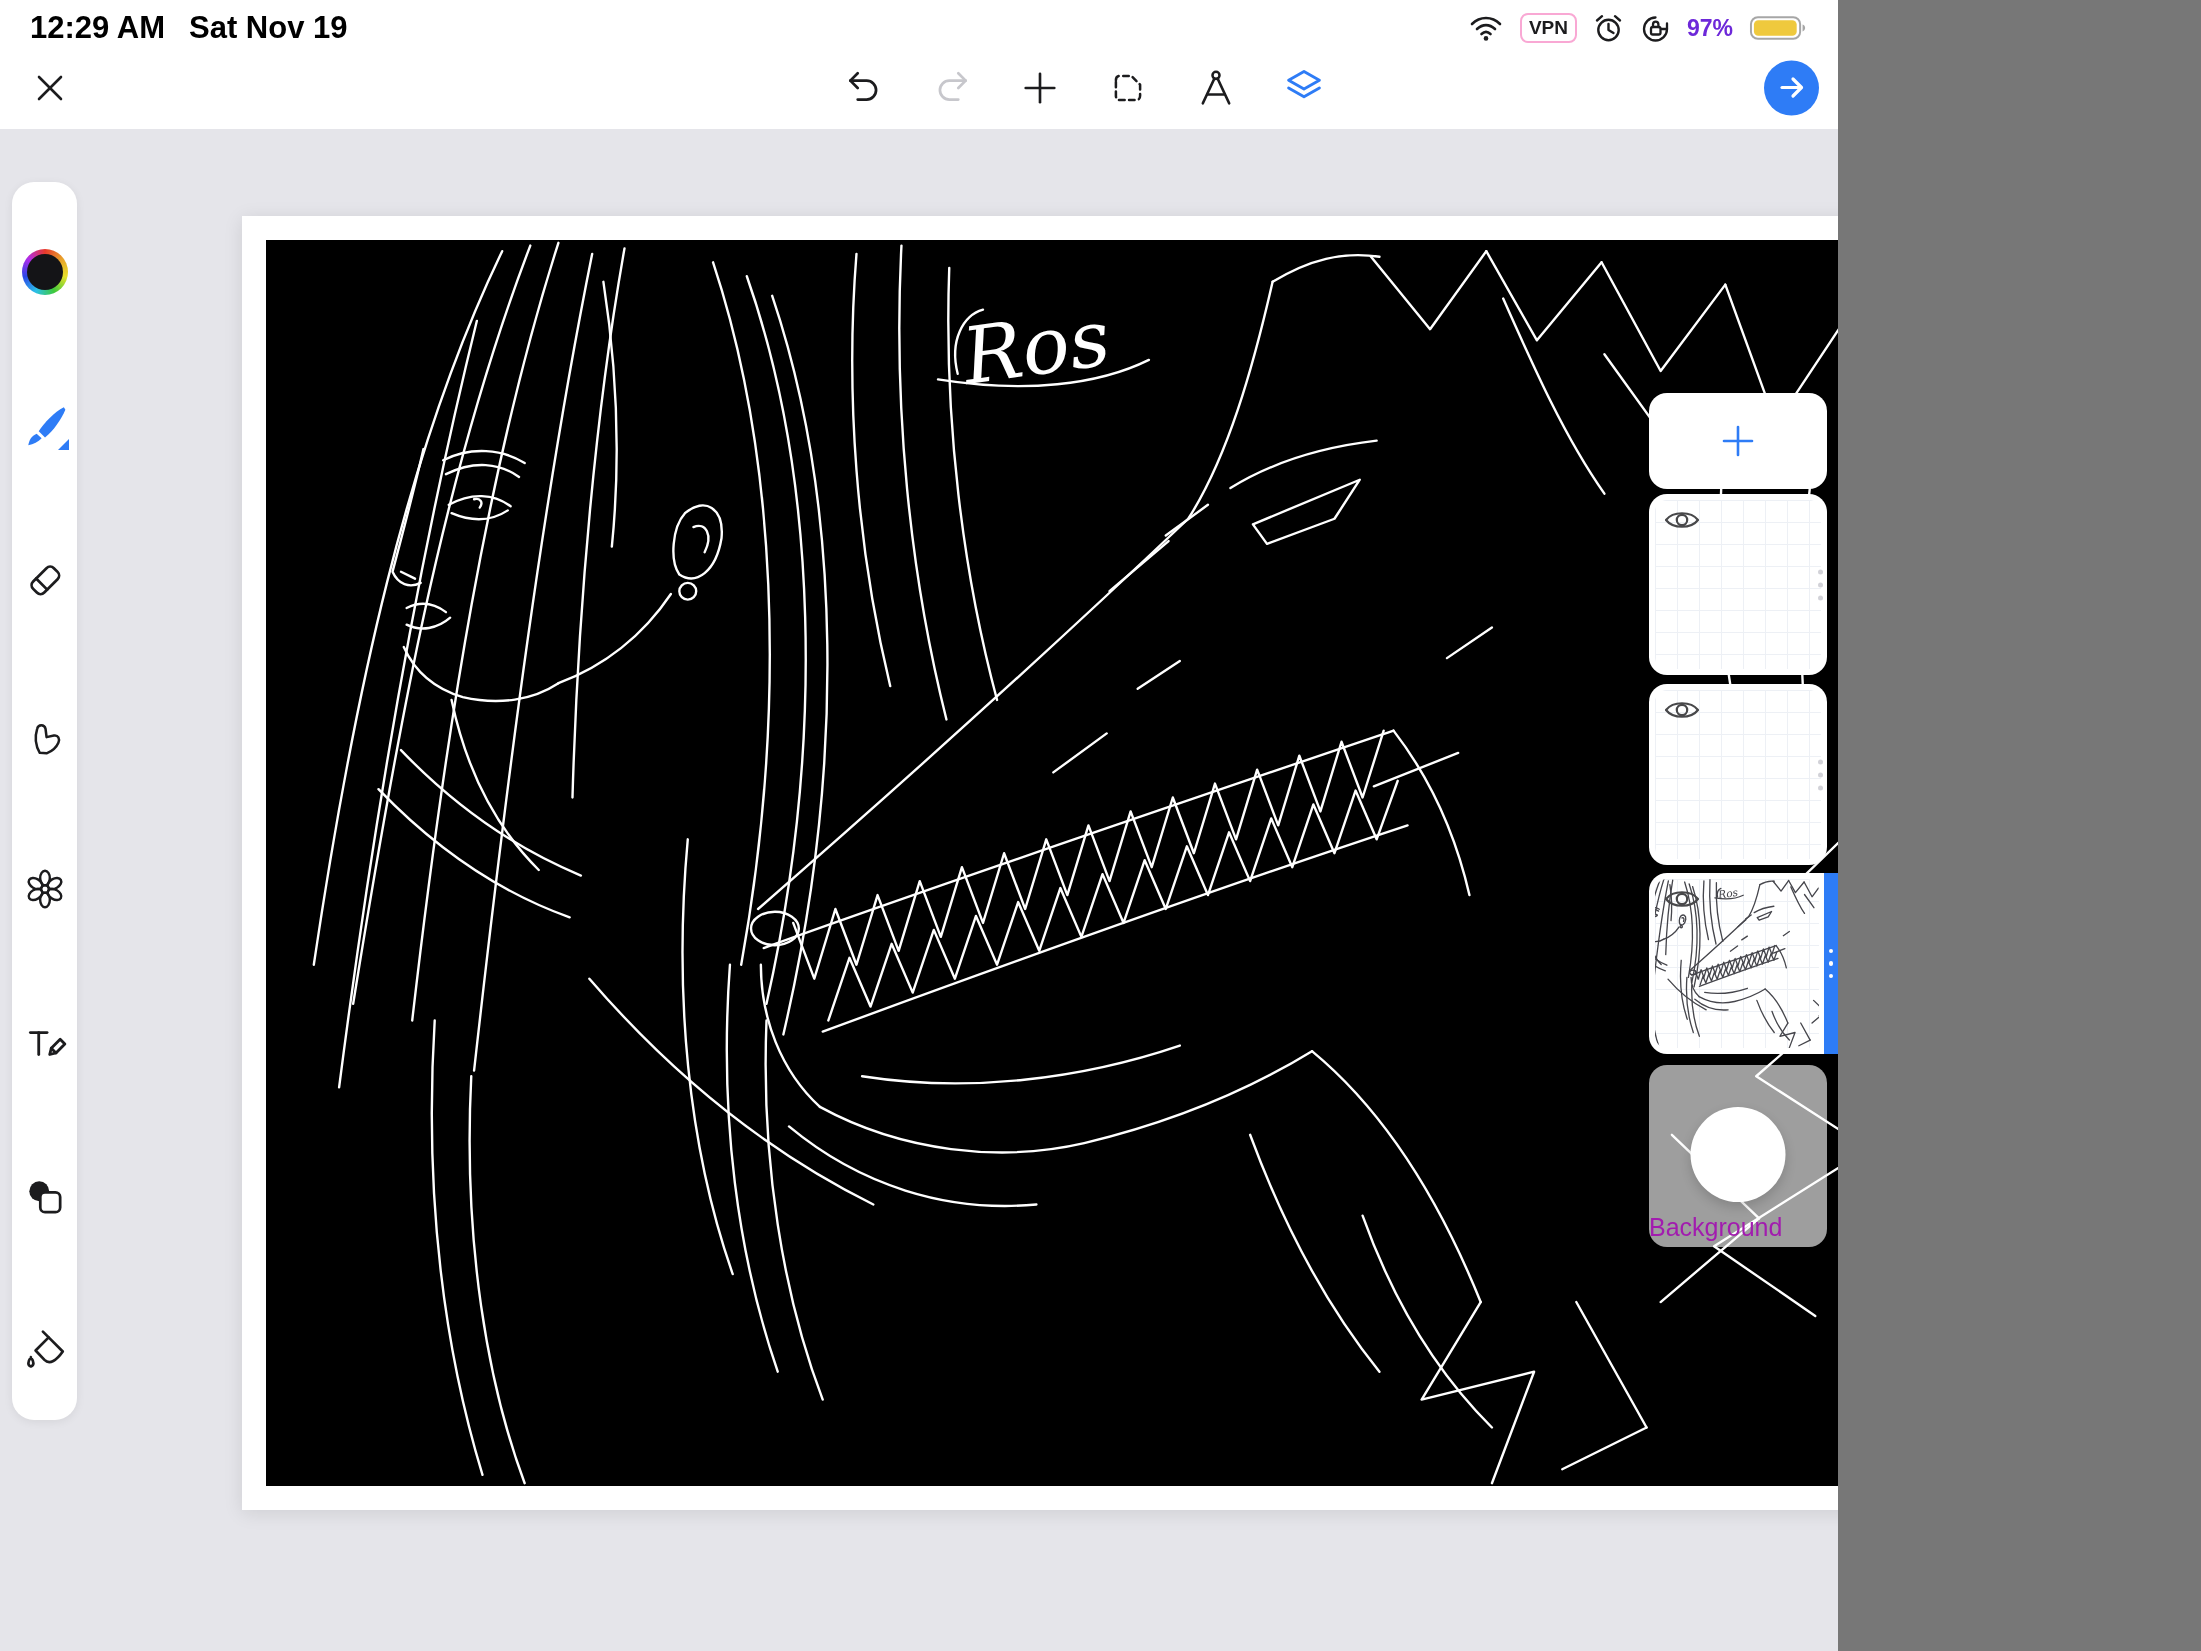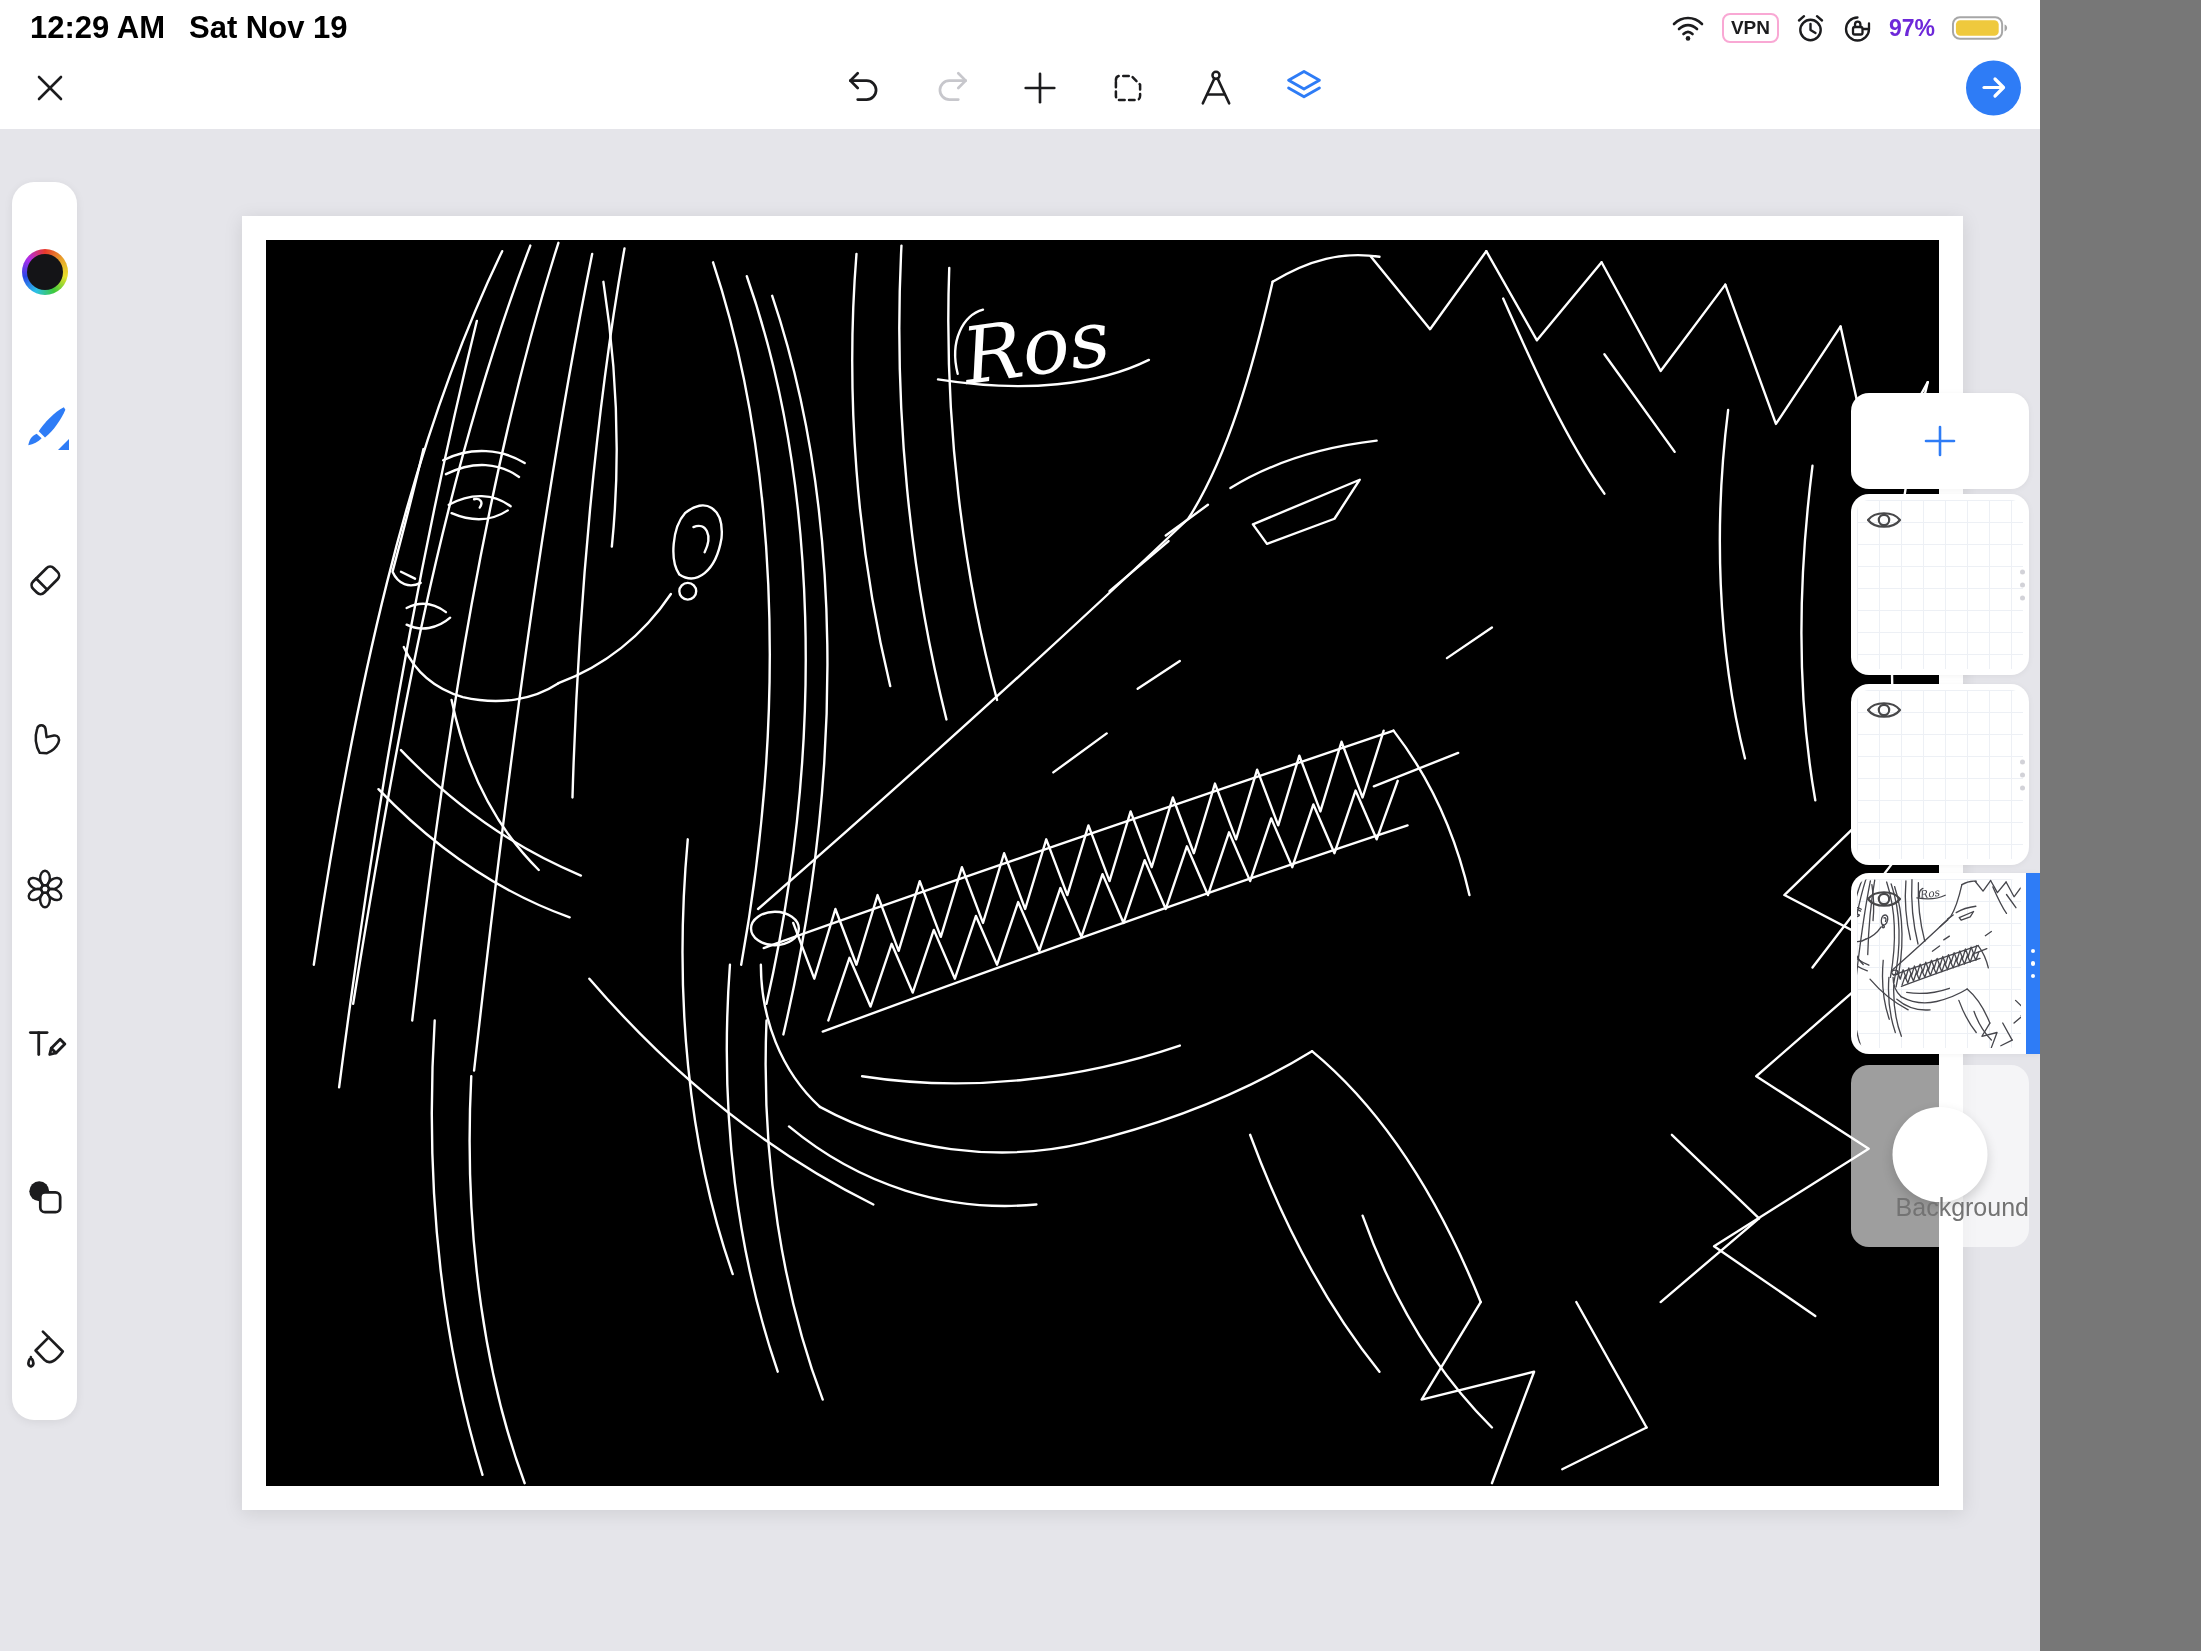--- a/index.html
+++ b/index.html
@@ -1,18 +1,18 @@
 <!DOCTYPE html>
 <html style="--accent: #2E7CF6; --battery: #EFC93D; --workspace: #E5E5EA; --canvas: #000000;"><head>
 <meta charset="utf-8">
 <style>
   * { margin:0; padding:0; box-sizing:border-box; }
   html,body { background:#777; }
   .screen {
-    position:relative; width:2040px; height:1651px; overflow:hidden;
+    position:relative; width:1838px; height:1651px; overflow:hidden;
     background:#fff; font-family:"Liberation Sans", sans-serif; color:#1c1c1e;
   }
   
   .header { position:absolute; top:0; left:0; right:0; height:129px; background:#fff; }
   .status-bar { position:absolute; top:0; left:0; right:0; height:46px;
     display:flex; justify-content:space-between; align-items:center; padding:10px 30px 0; }
   .status-left { display:flex; gap:24px; font-size:31px; font-weight:700; color:#000; }
   .status-right { display:flex; align-items:center; gap:16px; }
   .vpn-badge { border:2px solid #f9a8d4; border-radius:8px; font-size:19px; font-weight:700;
     padding:0 7px; line-height:26px; color:#1c1c1e; }
@@ -65,21 +65,21 @@
     cursor:pointer; z-index:2; }
   .dots { position:absolute; right:4px; top:50%; transform:translateY(-50%);
     display:flex; flex-direction:column; gap:8px; z-index:2; background:none; border:none; cursor:pointer; }
   .dots i { width:5px; height:5px; border-radius:50%; background:#d2d2d8; display:block; }
   .sel-bar { position:absolute; right:0; top:0; bottom:0; width:14px; background:var(--accent,#2E7CF6);
     display:flex; flex-direction:column; align-items:center; justify-content:center; gap:8px; z-index:3; }
   .sel-bar i { width:4.5px; height:4.5px; border-radius:50%; background:#fff; display:block; }
   .bg-card { top:936px; height:182px; background:rgba(255,255,255,.62); box-shadow:none; }
   .bg-circle { position:absolute; left:50%; top:42px; transform:translateX(-50%); width:95px; height:95px;
     border-radius:50%; background:#fff; box-shadow:0 5px 12px rgba(0,0,0,.16); }
-  .bg-label { position:absolute; bottom:25px; width:100%; text-align:right; color:#737373; font-size:25px; }
+  .bg-label { position:absolute; bottom:5px; width:100%; text-align:left; color:#a21caf; font-size:25px; }
 </style>
 </head>
 <body>
 
 <div class="screen">
 
   <div class="header">
     <div class="status-bar">
       <div class="status-left">
         <span>12:29 AM</span>

